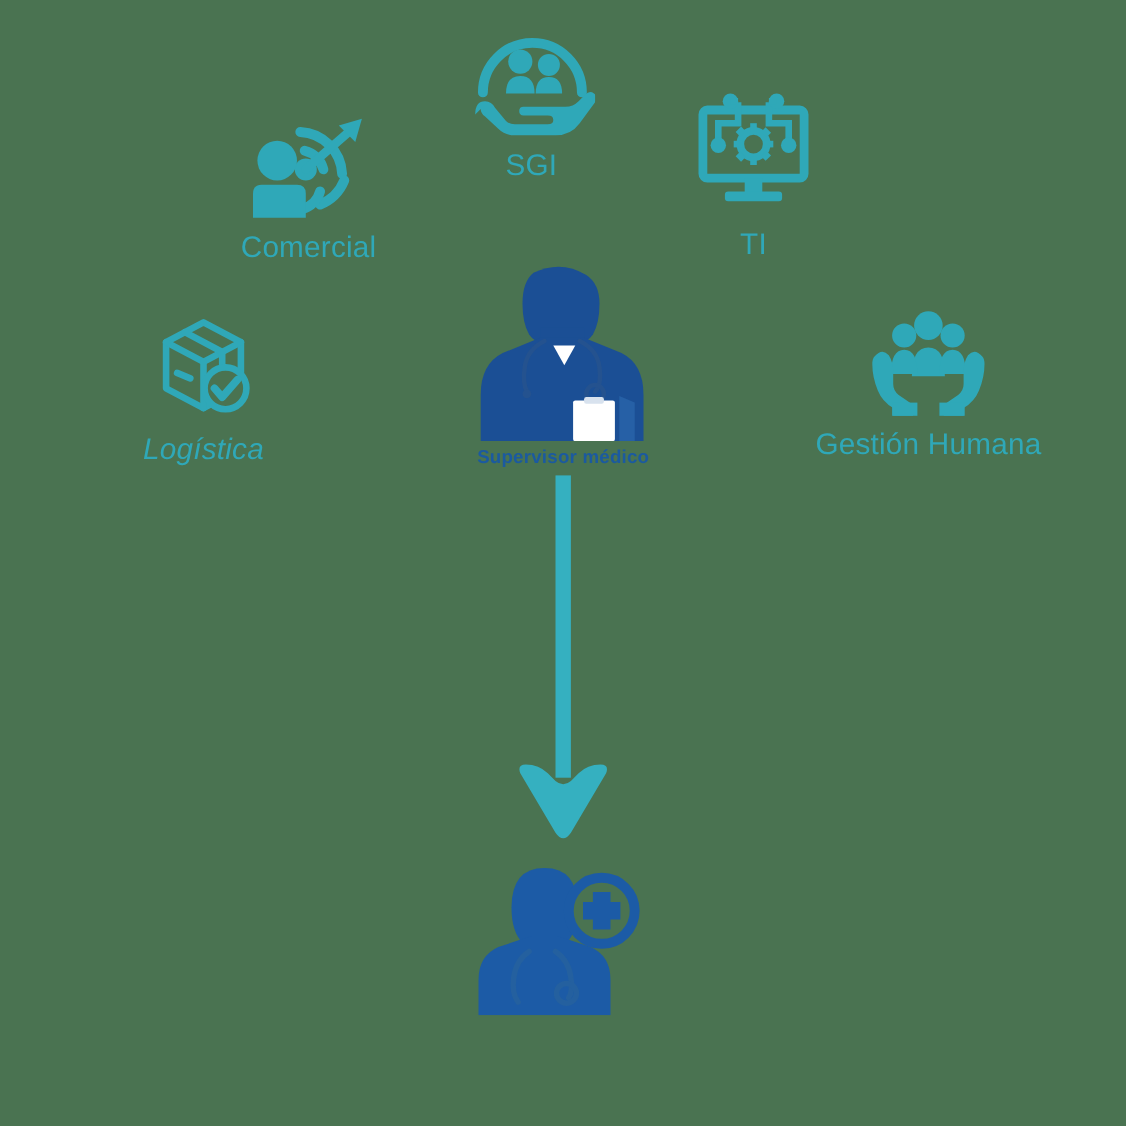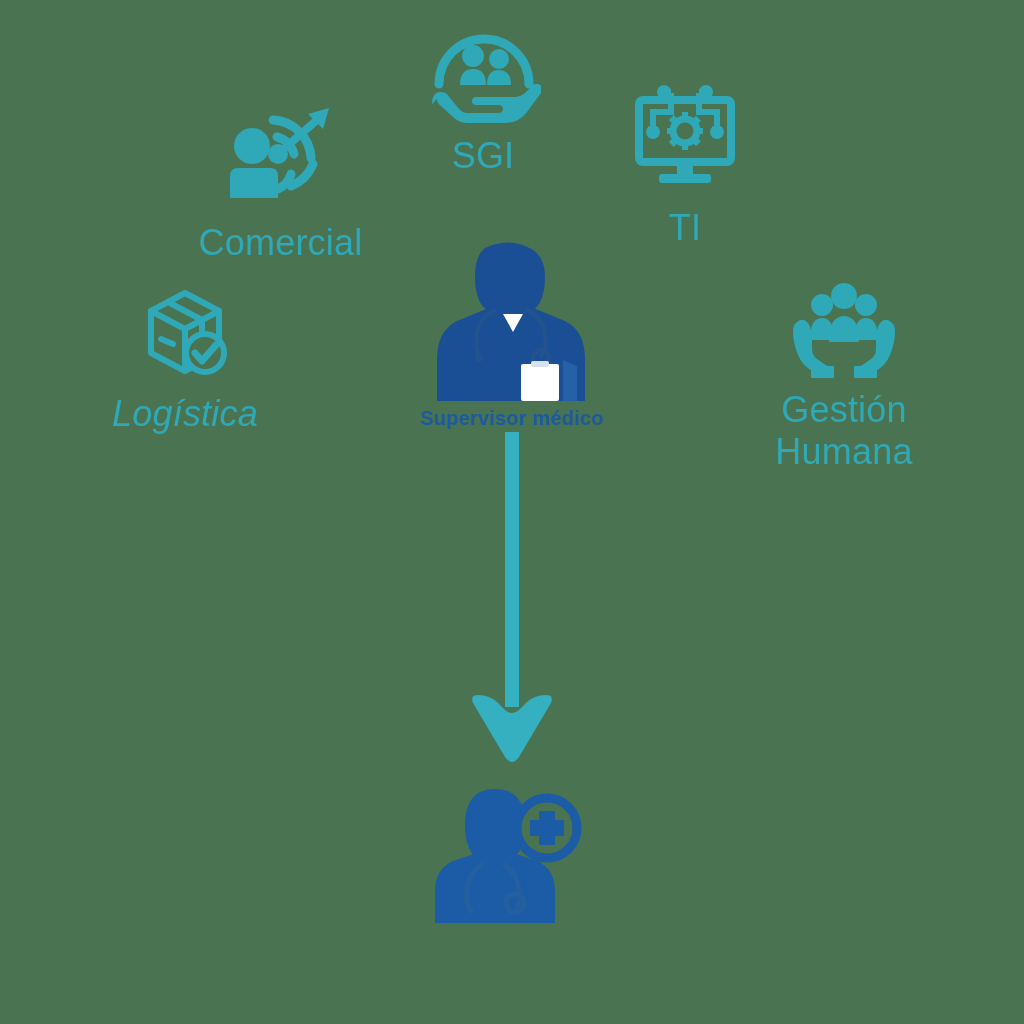--- a/index.html
+++ b/index.html
@@ -28,42 +28,42 @@
   .node .icon-wrap {
     display: block;
     line-height: 0;
   }
   .label {
     text-align: center;
     white-space: pre-line;
   }
   .label-teal {
     color: #2fa8b8;
-    font-size: 36px;
+    font-size: 27px;
     font-weight: 400;
     letter-spacing: 0.2px;
   }
   .label-blue {
     color: #1b5aa0;
-    font-size: 20px;
+    font-size: 17px;
     font-weight: 700;
     letter-spacing: 0.2px;
     line-height: 1.35;
   }
   
   #node-sgi        { left: 378px; top: 22px;  width: 210px; }
   #node-comercial  { left: 178px; top: 102px; width: 205px; }
   #node-ti         { left: 600px; top: 82px;  width: 170px; }
   #node-logistica  { left: 85px;  top: 283px; width: 200px; font-style: italic; }
   #node-gestion    { left: 714px; top: 278px; width: 260px; }
   #node-supervisor { left: 398px; top: 236px; width: 228px; }
   #node-personal   { left: 380px; top: 775px; width: 264px; }
 
   #node-sgi .label        { margin-top: 8px; }
-  #node-comercial .label  { margin-top: 20px; }
+  #node-comercial .label  { margin-top: 8px; }
   #node-ti .label         { margin-top: 20px; }
   #node-logistica .label  { margin-top: 10px; }
   #node-gestion .label    { margin-top: 6px; }
   #node-supervisor .label { margin-top: 4px; }
   #node-personal .label   { margin-top: 10px; }
 
   #arrow {
     position: absolute;
     left: 452px;
     top: 432px;

